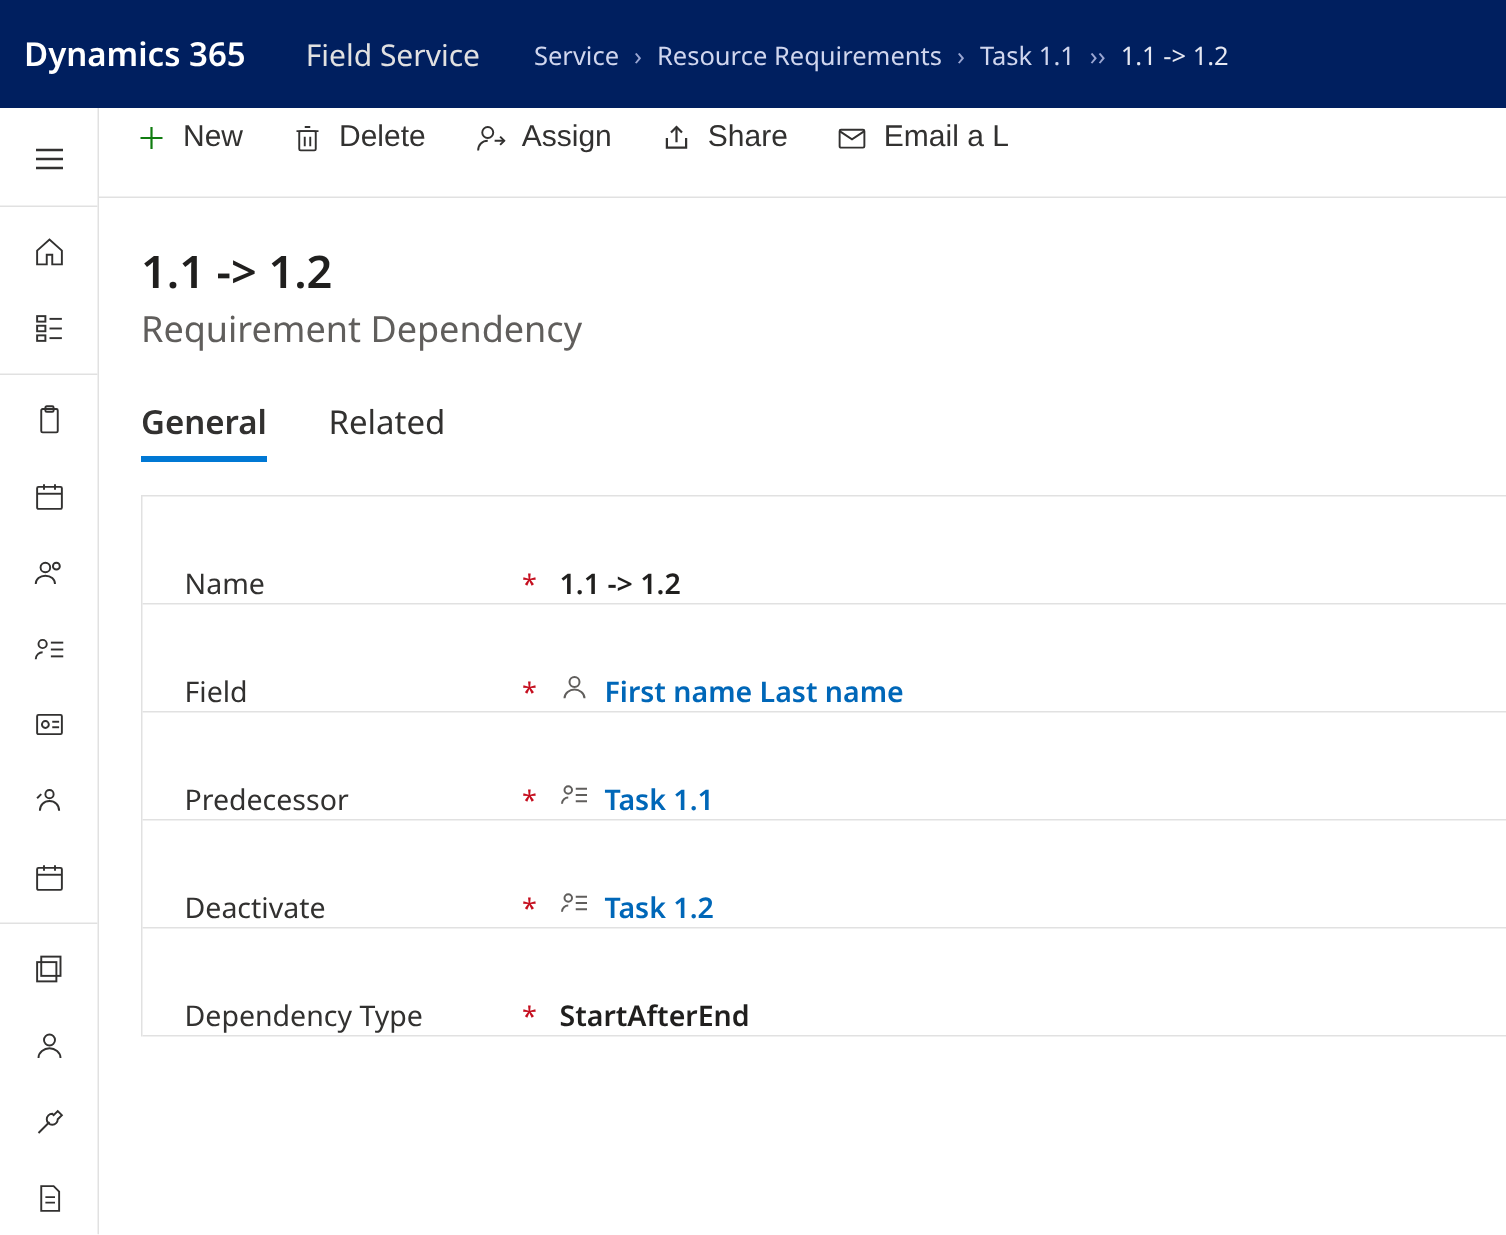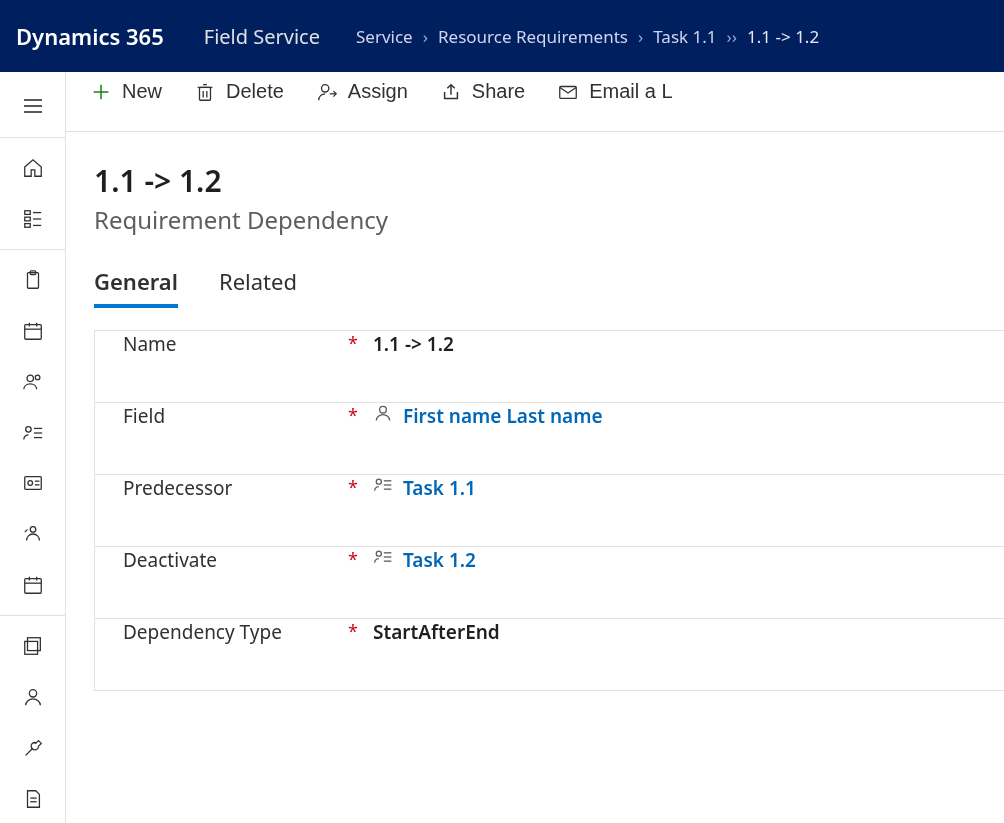--- a/index.html
+++ b/index.html
@@ -136,21 +136,21 @@
       border-bottom: 4px solid #0078d4;
     }
     .form-panel {
       margin: 22px 0 0 28px;
       border: 1px solid #e1e1e1;
       border-right: none;
       border-bottom: none;
     }
     .form-row {
       display: flex;
-      align-items: flex-start;
+      align-items: flex-end;
       min-height: 72px;
       border-bottom: 1px solid #e1e1e1;
       padding: 0 8px 0 28px;
     }
     .fld-label {
       width: 220px;
       font-size: 19px;
       color: #323130;
     }
     .fld-req {

